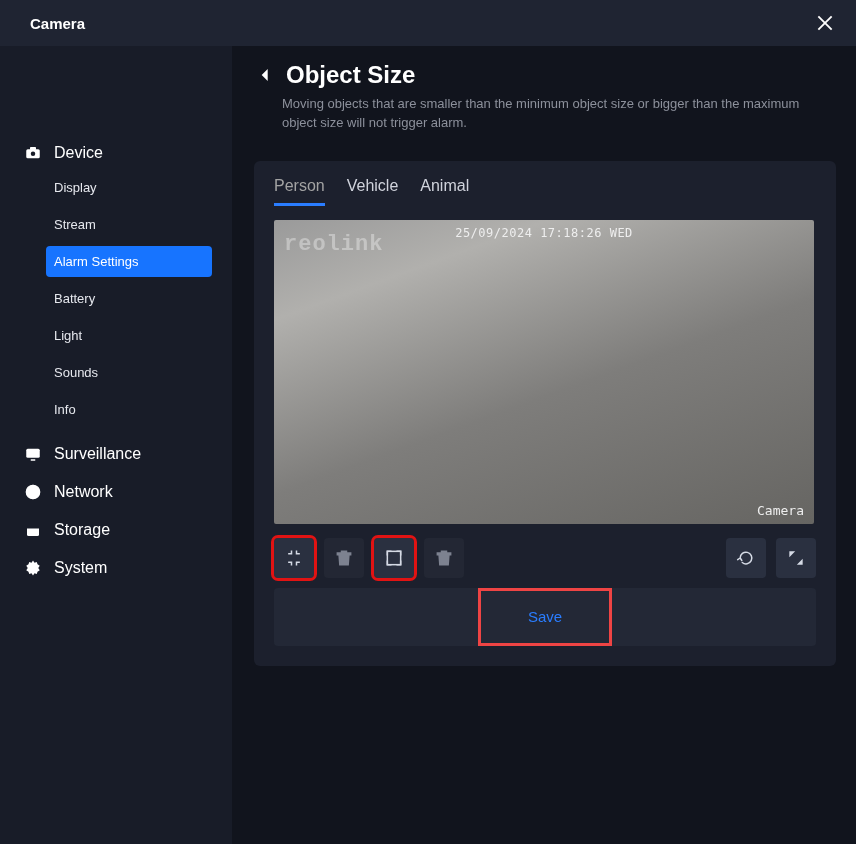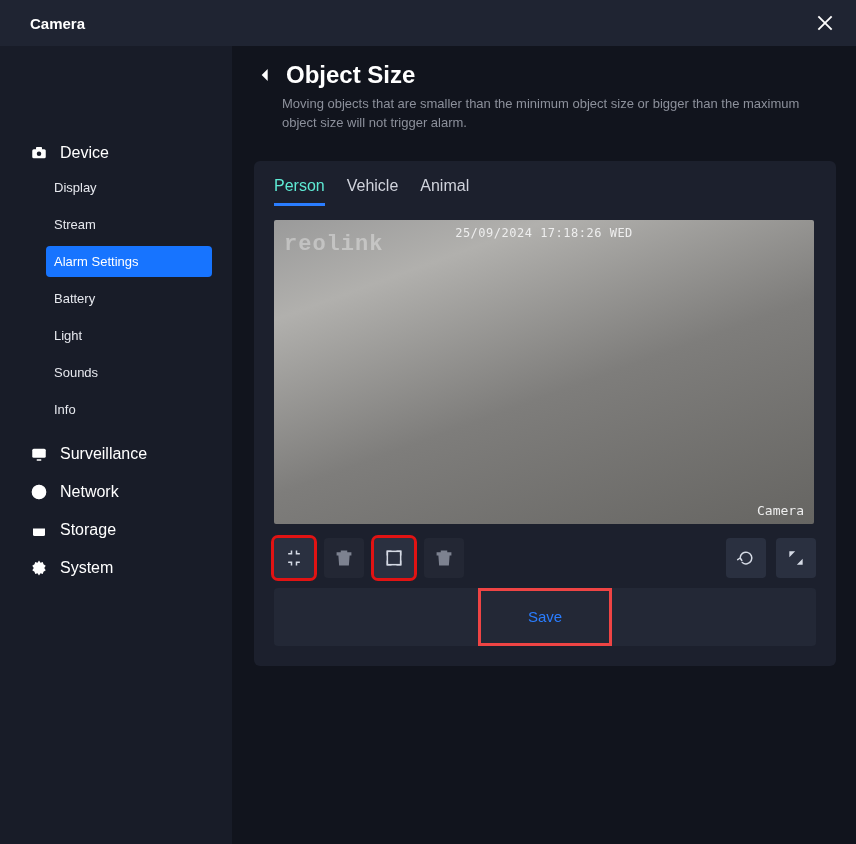--- a/index.html
+++ b/index.html
@@ -25,21 +25,21 @@
   .close-x svg { width: 20px; height: 20px; stroke:#fff; stroke-width:2.2;}
   .content { display:flex; height: calc(844px - 46px); }
   .sidebar {
     width: 232px;
     background: #181c28;
     padding-top: 88px;
   }
   .nav-group { margin-bottom: 10px; }
   .nav-head {
     display:flex; align-items:center; gap:12px;
-    padding: 10px 10px 10px 30px;
+    padding: 10px 10px 10px 24px;
     font-size: 16px;
     cursor:pointer;
   }
   .nav-head .ic { width:18px; height:18px; display:flex; align-items:center; justify-content:center;}
   .nav-head svg { width:18px; height:18px; fill:#fff;}
   .nav-sub {
     display:block;
     padding: 8px 10px 8px 54px;
     font-size: 13px;
     color:#e6e8ee;
@@ -61,21 +61,21 @@
   .page-title{font-size:24px;font-weight:700;}
   .page-desc{color:#8c909b;font-size:13px;line-height:1.45;margin:6px 0 0 0;padding-left:28px;max-width:560px;}
   .panel {
     background:#1c202d;
     border-radius:6px;
     margin-top:28px;
     padding:16px 20px 20px 20px;
   }
   .tabs {display:flex;gap:22px;margin-bottom:14px;}
   .tab {font-size:16px;color:#d0d3dc;cursor:pointer;padding-bottom:8px;border-bottom:3px solid transparent;}
-  .tab.active{color:#5eead4;border-bottom-color:#2a7dff;}
+  .tab.active{color:#a3a3a3;border-bottom-color:#2a7dff;}
   .preview {
     width:540px;height:304px;background:linear-gradient(160deg,#9a9a9a 0%, #b1b0ad 20%, #7e7d7b 55%, #666562 100%);
     position:relative;border-radius:2px;overflow:hidden;
   }
   .watermark {position:absolute;left:10px;top:12px;font-size:22px;letter-spacing:1px;font-weight:600;color:rgba(255,255,255,0.35);font-family:Liberation Mono, monospace;}
   .timestamp{position:absolute;top:6px;left:50%;transform:translateX(-50%);font-size:12px;font-family:monospace;color:#eee;letter-spacing:0.5px;}
   .camlabel{position:absolute;right:10px;bottom:6px;font-size:13px;font-family:monospace;color:#eee;}
   .tool-row{display:flex;align-items:center;gap:10px;margin-top:14px;}
   .tool-row .spacer{flex:1;}
   .tool-btn{

